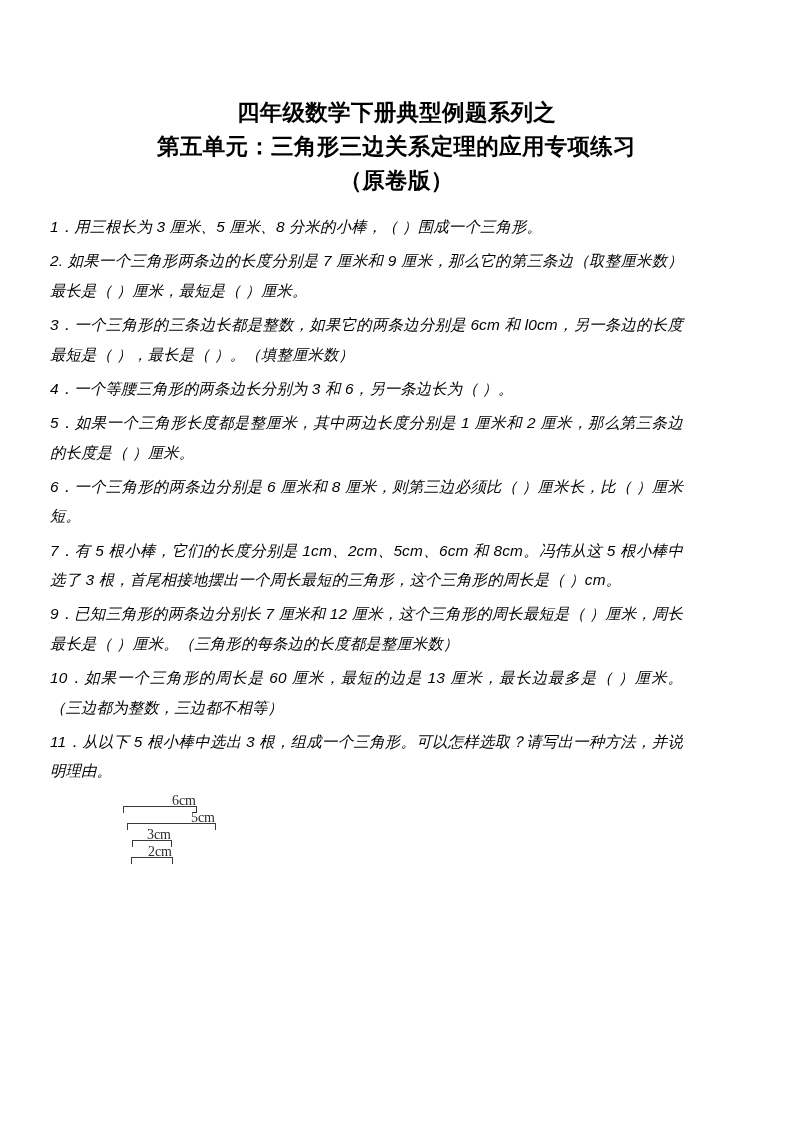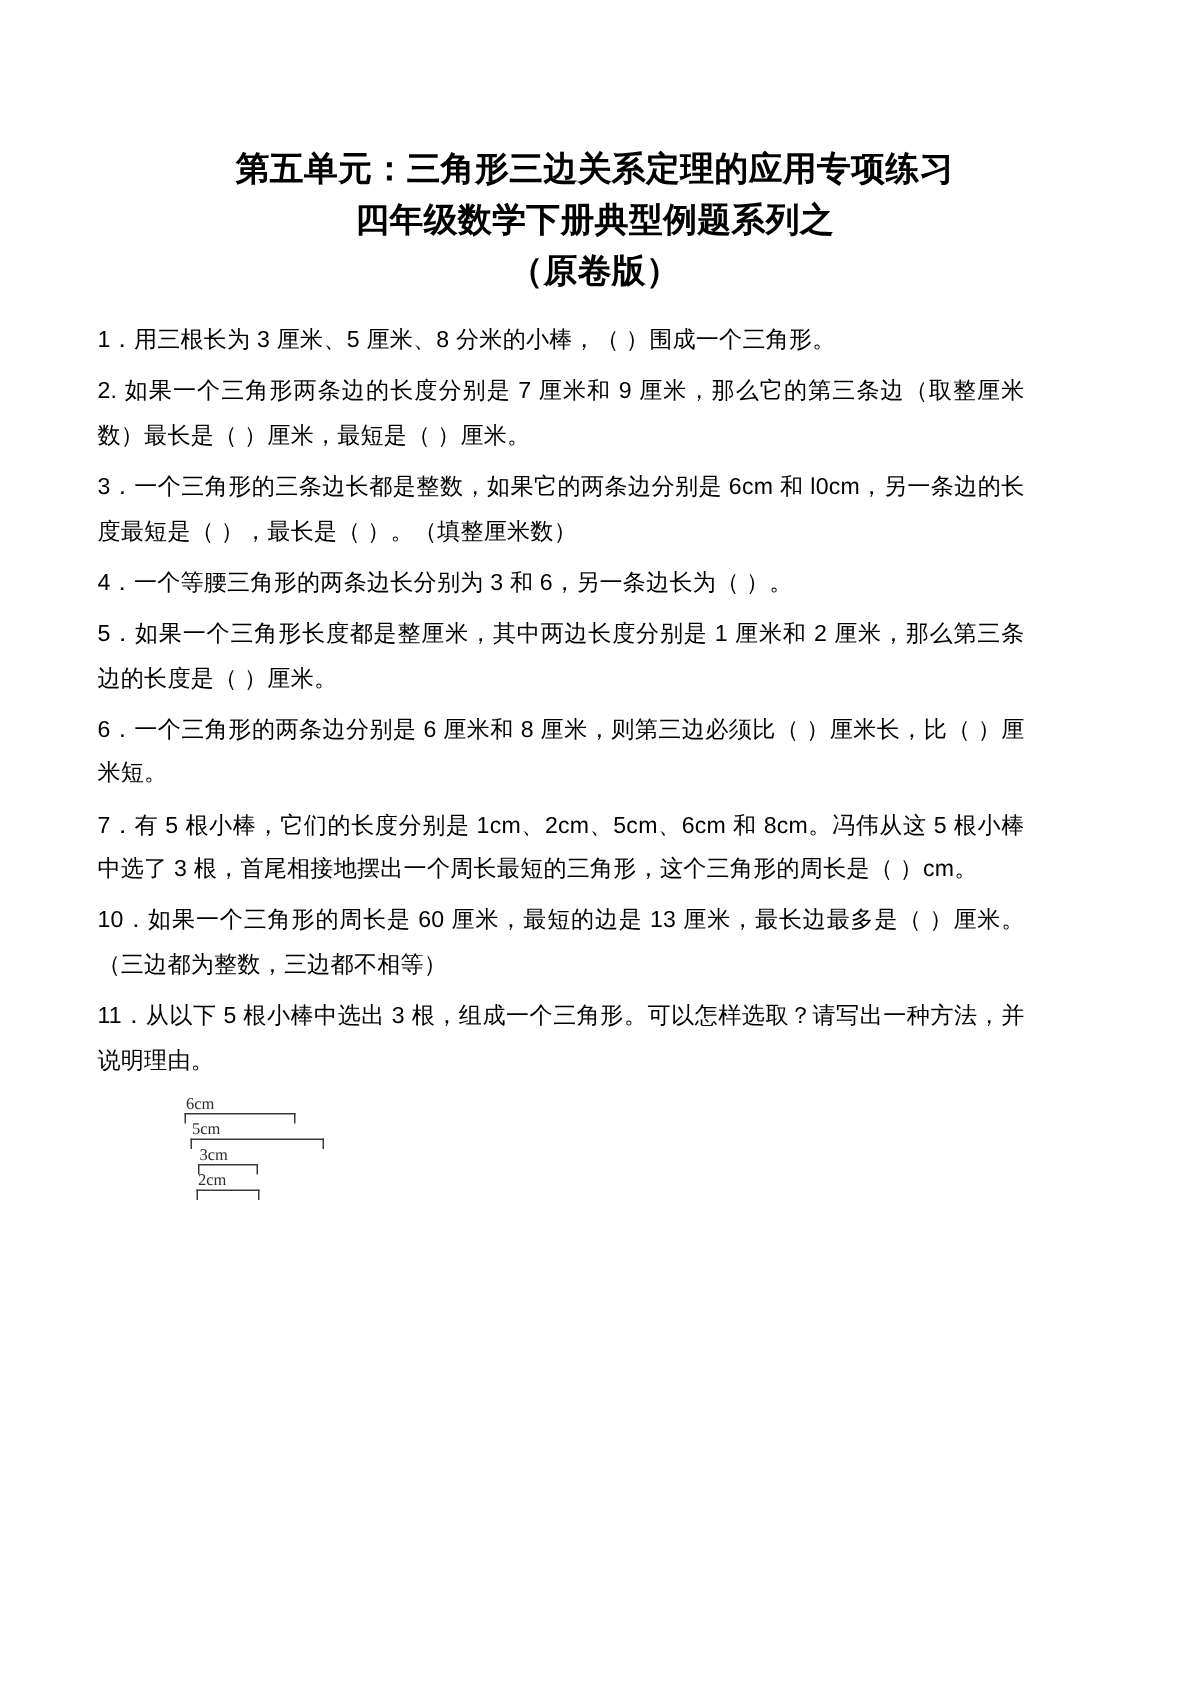--- a/index.html
+++ b/index.html
@@ -28,22 +28,23 @@
   .title-line {
     font-size: 22.5px;
     font-weight: bold;
     line-height: 34px;
     letter-spacing: 0.3px;
     white-space: nowrap;
   }
   
   .body-wrap {
     margin-top: 14px;
-    padding-left: 65px;
+    padding-left: 50px;
     padding-right: 110px;
+    font-style: italic;
   }
   .q {
     font-size: 15.4px;
     line-height: 29.6px;
     text-align: justify;
     text-justify: inter-ideograph;
     margin: 0 0 4.6px 0;
     letter-spacing: 0.15px;
     word-break: break-all;
   }
@@ -63,47 +64,48 @@
     border-top: 1.1px solid #3a3a3a;
     border-left: 1.1px solid #3a3a3a;
     border-right: 1.1px solid #3a3a3a;
     height: 7px;
   }
   .stick .lbl {
     position: absolute;
     left: 0;
     right: 0;
     top: -12px;
-    text-align: left;
+    text-align: right;
     font-family: "Liberation Serif", "DejaVu Serif", serif;
-    font-size: 11px;
+    font-size: 14px;
     line-height: 11px;
     color: #2b2b2b;
     white-space: nowrap;
   }
 </style>
 </head>
 <body style="background: rgb(255, 255, 255); color: rgb(0, 0, 0);">
 
 <div class="page">
 
   <div class="title-block">
+    <div class="title-line">四年级数学下册典型例题系列之</div>
     <div class="title-line">第五单元：三角形三边关系定理的应用专项练习</div>
-    <div class="title-line">四年级数学下册典型例题系列之</div>
     <div class="title-line">（原卷版）</div>
   </div>
 
   <div class="body-wrap">
     <p class="q">1．用三根长为 3 厘米、5 厘米、8 分米的小棒，（            ）围成一个三角形。</p>
     <p class="q">2. 如果一个三角形两条边的长度分别是 7 厘米和 9 厘米，那么它的第三条边（取整厘米数）最长是（            ）厘米，最短是（            ）厘米。</p>
     <p class="q">3．一个三角形的三条边长都是整数，如果它的两条边分别是 6cm 和 l0cm，另一条边的长度最短是（             ），最长是（            ）。（填整厘米数）</p>
     <p class="q">4．一个等腰三角形的两条边长分别为 3 和 6，另一条边长为（            ）。</p>
     <p class="q">5．如果一个三角形长度都是整厘米，其中两边长度分别是 1 厘米和 2 厘米，那么第三条边的长度是（            ）厘米。</p>
     <p class="q">6．一个三角形的两条边分别是 6 厘米和 8 厘米，则第三边必须比（            ）厘米长，比（           ）厘米短。</p>
     <p class="q">7．有 5 根小棒，它们的长度分别是 1cm、2cm、5cm、6cm 和 8cm。冯伟从这 5 根小棒中选了 3 根，首尾相接地摆出一个周长最短的三角形，这个三角形的周长是（            ）cm。</p>
+    <p class="q">9．已知三角形的两条边分别长 7 厘米和 12 厘米，这个三角形的周长最短是（           ）厘米，周长最长是（            ）厘米。（三角形的每条边的长度都是整厘米数）</p>
     <p class="q">10．如果一个三角形的周长是 60 厘米，最短的边是 13 厘米，最长边最多是（            ）厘米。（三边都为整数，三边都不相等）</p>
     <p class="q">11．从以下 5 根小棒中选出 3 根，组成一个三角形。可以怎样选取？请写出一种方法，并说明理由。</p>
   </div>
 
   <div class="sticks">
     <div class="stick-row">
       <div class="stick" style="width: 74px; left: 1px;">
         <span class="lbl">6cm</span>
       </div>
     </div>

